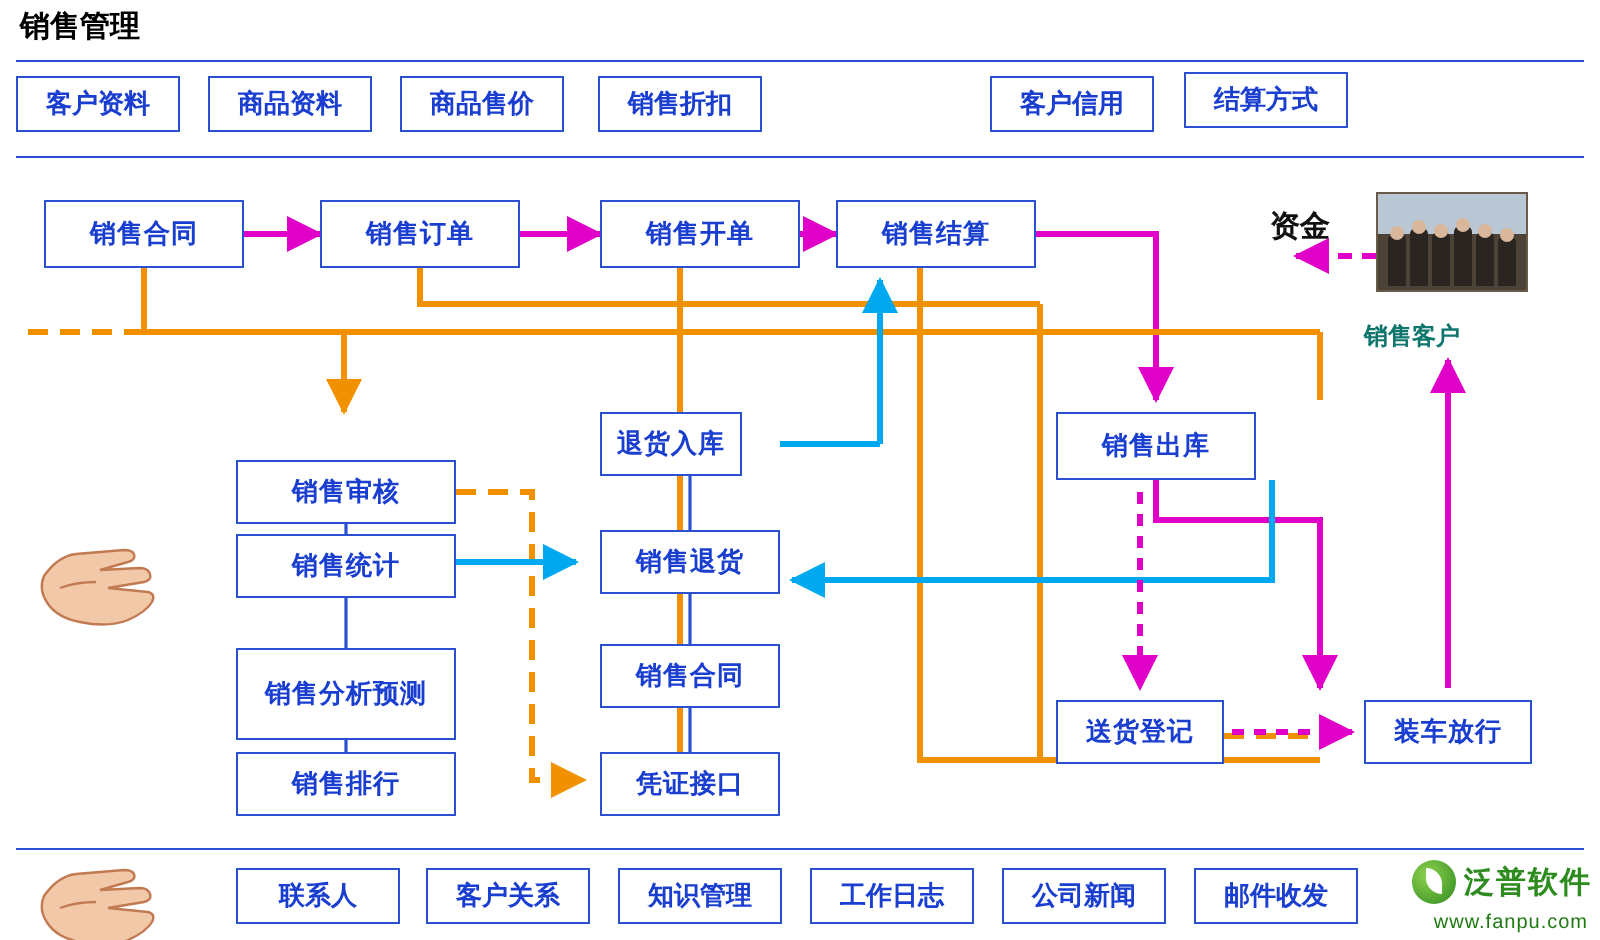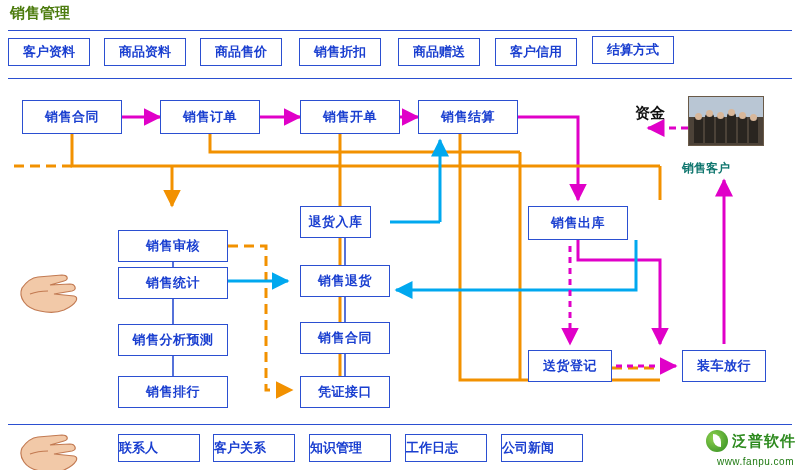--- a/index.html
+++ b/index.html
@@ -11,32 +11,32 @@
   #canvas{position:absolute;left:0;top:0;width:800px;height:470px;}
   .svg-layer{position:absolute;left:0;top:0;width:800px;height:470px;pointer-events:none;}
   .node{
     position:absolute;box-sizing:border-box;
     border:1px solid #2b4fd1;background:#ffffff;color:#1a3fd0;
     display:flex;align-items:center;justify-content:center;
     font-size:13px;font-weight:bold;white-space:nowrap;
     letter-spacing:0.5px;
   }
   .title{
-    position:absolute;left:10px;top:4px;font-size:15px;font-weight:bold;color:#4d7c0f;
+    position:absolute;left:10px;top:4px;font-size:15px;font-weight:bold;color:#000000;
   }
   .topbtn{
     position:absolute;box-sizing:border-box;height:28px;
     border:1px solid #2b4fd1;background:#ffffff;color:#1a3fd0;
     display:flex;align-items:center;justify-content:center;
     font-size:13px;font-weight:bold;
   }
   .bottombtn{
     position:absolute;box-sizing:border-box;height:28px;
     border:1px solid #2b4fd1;background:#ffffff;color:#1a3fd0;
-    display:flex;align-items:center;
+    display:flex;align-items:center;justify-content:center;
     font-size:13px;font-weight:bold;
   }
   .plainlabel{
     position:absolute;font-size:12px;color:#0f766e;font-weight:bold;white-space:nowrap;
   }
   .moneylabel{
     position:absolute;font-size:15px;color:#111;font-weight:bold;white-space:nowrap;
   }
   .photo{
     position:absolute;overflow:hidden;background:#8d7a63;
@@ -84,23 +84,20 @@
       <span>商品资料</span>
     </div>
   <div class="topbtn" style="left:8px;top:38px;width:82px">
       <span>客户资料</span>
     </div>
   <div class="topbtn" style="left:299px;top:38px;width:82px">
       <span>销售折扣</span>
     </div>
   <div class="topbtn" style="left:200px;top:38px;width:82px">
       <span>商品售价</span>
-    </div>
-  <div class="topbtn" style="left:398px;top:38px;width:82px">
-      <span>商品赠送</span>
     </div>
   <div class="topbtn" style="left:495px;top:38px;width:82px">
       <span>客户信用</span>
     </div>
   <div class="topbtn" style="left:592px;top:36px;width:82px">
       <span>结算方式</span>
     </div>
 
   <svg class="svg-layer" viewBox="0 0 800 470">
     <defs>
@@ -179,21 +176,21 @@
   <div class="node" style="left:418px;top:100px;width:100px;height:34px">
       <span>销售结算</span>
     </div>
 
   <div class="node" style="left:118px;top:230px;width:110px;height:32px">
       <span>销售审核</span>
     </div>
   <div class="node" style="left:118px;top:267px;width:110px;height:32px">
       <span>销售统计</span>
     </div>
-  <div class="node" style="left:118px;top:324px;width:110px;height:32px">
+  <div class="node" style="left:118px;top:324px;width:110px;height:46px">
       <span>销售分析预测</span>
     </div>
   <div class="node" style="left:118px;top:376px;width:110px;height:32px">
       <span>销售排行</span>
     </div>
 
   <div class="node" style="left:300px;top:206px;width:71px;height:32px">
       <span>退货入库</span>
     </div>
   <div class="node" style="left:300px;top:265px;width:90px;height:32px">
@@ -257,20 +254,23 @@
     </div>
   <div class="bottombtn" style="left:309px;top:434px;width:82px">
       <span>知识管理</span>
     </div>
   <div class="bottombtn" style="left:405px;top:434px;width:82px">
       <span>工作日志</span>
     </div>
   <div class="bottombtn" style="left:501px;top:434px;width:82px">
       <span>公司新闻</span>
     </div>
+  <div class="bottombtn" style="left:597px;top:434px;width:82px">
+      <span>邮件收发</span>
+    </div>
 
   <div class="logo">
     <span class="leaf"></span>
     <span class="lt">泛普软件</span>
   </div>
   <div class="logo-sub">www.fanpu.com</div>
 
 </div>
 
 </body></html>

